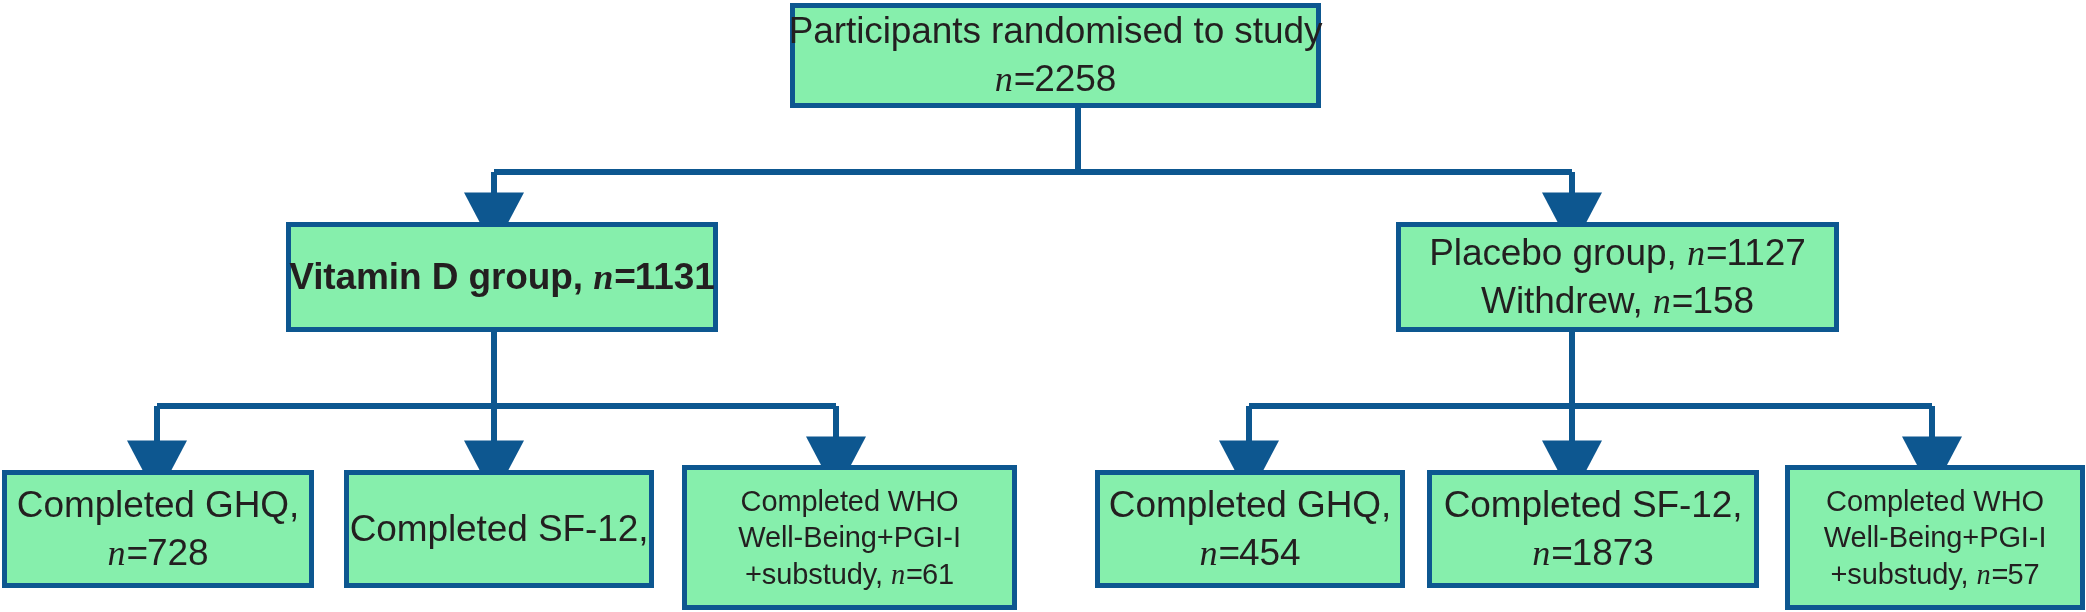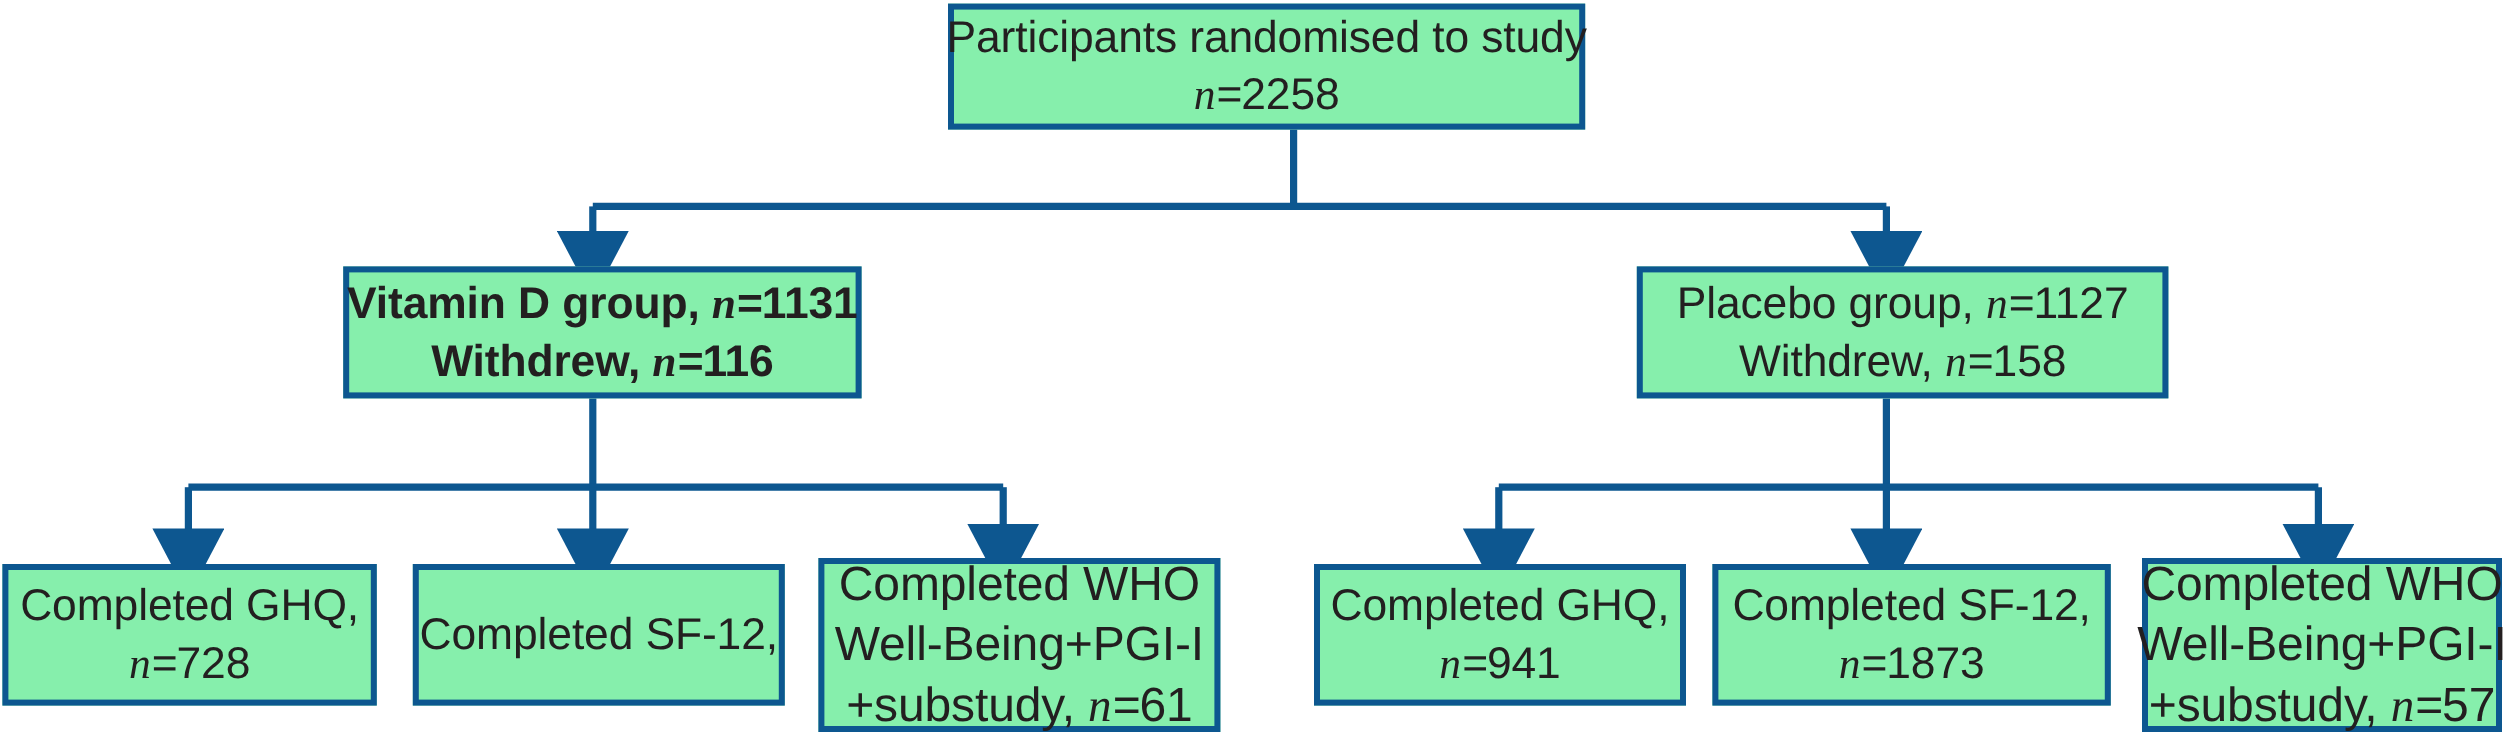--- a/index.html
+++ b/index.html
@@ -39,35 +39,35 @@
     line-height: 1.30;
     font-size: 37px;
     font-weight: 400;
     letter-spacing: -0.1px;
   }
   .node .line {
     display: block;
     white-space: nowrap;
   }
   .node.three-line {
-    font-size: 40px;
+    font-size: 29px;
     line-height: 1.26;
   }
   em.n {
     font-style: italic;
     font-family: "Liberation Serif", serif;
     font-size: 0.98em;
     padding-right: 1px;
   }
   .eq { letter-spacing: -1px; }
 
   
   #node-root          { left: 790px;  top: 3px;   width: 531px; height: 105px; }
   #node-vitd          { left: 286px;  top: 222px; width: 432px; height: 110px; font-weight: bold; }
-  #node-placebo       { left: 1364px; top: 222px; width: 443px; height: 110px; }
+  #node-placebo       { left: 1396px; top: 222px; width: 443px; height: 110px; }
   #node-vitd-ghq      { left: 2px;    top: 470px; width: 312px; height: 118px; }
   #node-vitd-sf12     { left: 344px;  top: 470px; width: 310px; height: 118px; }
   #node-vitd-who      { left: 682px;  top: 465px; width: 335px; height: 145px; }
   #node-pl-ghq        { left: 1095px; top: 470px; width: 310px; height: 118px; }
   #node-pl-sf12       { left: 1427px; top: 470px; width: 332px; height: 118px; }
   #node-pl-who        { left: 1785px; top: 465px; width: 300px; height: 145px; }
 </style>
 </head>
 <body>
 
@@ -107,23 +107,20 @@
     <span class="line">Participants randomised to study</span>
     <span class="line">
       <em class="n">n</em><span class="eq">=</span><span>2258</span>
     </span>
   </div>
 
   <div class="node" id="node-vitd">
     <span class="line">
       <span>Vitamin D group,</span>&nbsp;<em class="n">n</em><span class="eq">=</span><span>1131</span>
     </span>
-    <span class="line">
-      <span>Withdrew,</span>&nbsp;<em class="n">n</em><span class="eq">=</span><span>116</span>
-    </span>
   </div>
 
   <div class="node" id="node-placebo">
     <span class="line">
       <span>Placebo group,</span>&nbsp;<em class="n">n</em><span class="eq">=</span><span>1127</span>
     </span>
     <span class="line">
       <span>Withdrew,</span>&nbsp;<em class="n">n</em><span class="eq">=</span><span>158</span>
     </span>
   </div>
@@ -143,21 +140,21 @@
     <span class="line">Completed WHO</span>
     <span class="line">Well-Being+PGI-I</span>
     <span class="line">
       <span>+substudy,</span>&nbsp;<em class="n">n</em><span class="eq">=</span><span>61</span>
     </span>
   </div>
 
   <div class="node" id="node-pl-ghq">
     <span class="line">Completed GHQ,</span>
     <span class="line">
-      <em class="n">n</em><span class="eq">=</span><span>941</span>
+      <em class="n">n</em><span class="eq">=</span><span>454</span>
     </span>
   </div>
 
   <div class="node" id="node-pl-sf12">
     <span class="line">Completed SF-12,</span>
     <span class="line">
       <em class="n">n</em><span class="eq">=</span><span>1873</span>
     </span>
   </div>
 

